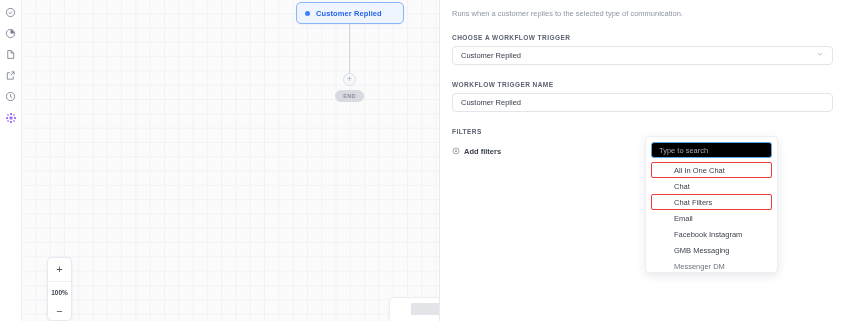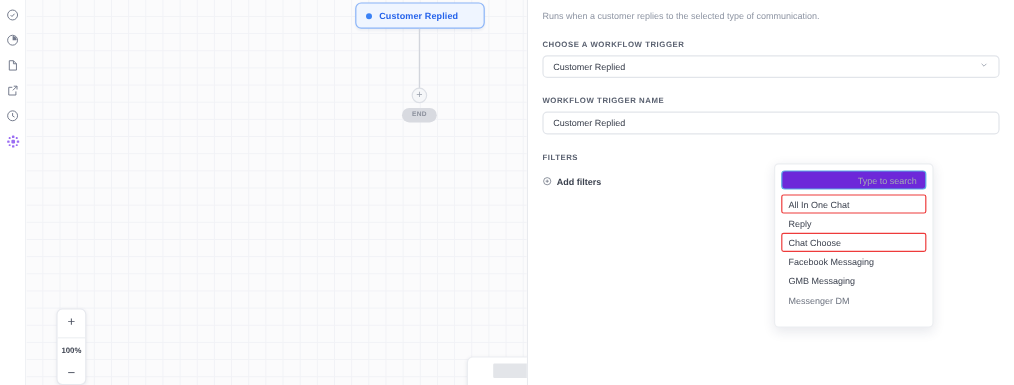--- a/index.html
+++ b/index.html
@@ -206,28 +206,27 @@
     padding: 5px;
     overflow: hidden;
   }
   .dd-search {
     height: 16px;
     border: 1px solid #5aa9e6;
     border-radius: 3px;
     display: flex; align-items: center;
     padding: 0 7px;
     font-size: 7.5px; color: #a3a9b4;
-    background: #6d28d9;
-    justify-content: flex-end;
+    background: #000000;
   }
   .dd-list { margin-top: 4px; }
   .dd-item {
     height: 16px;
     display: flex; align-items: center;
-    padding: 0 5px;
+    padding: 0 22px;
     font-size: 7.5px; color: #3c424f;
     border: 1px solid transparent;
     border-radius: 2px;
   }
   .dd-item.hl { border-color: #ee3b3b; }
   .dd-item.cut { color: #6e7480; }
 </style>
 </head>
 <body>
 
@@ -347,27 +346,30 @@
 
     <div class="dropdown">
       <div class="dd-search">
         <span>Type to search</span>
       </div>
       <div class="dd-list">
         <div class="dd-item hl">
           <span>All In One Chat</span>
         </div>
         <div class="dd-item">
-          <span>Reply</span>
+          <span>Chat</span>
         </div>
         <div class="dd-item hl">
-          <span>Chat Choose</span>
+          <span>Chat Filters</span>
         </div>
         <div class="dd-item">
-          <span>Facebook Messaging</span>
+          <span>Email</span>
+        </div>
+        <div class="dd-item">
+          <span>Facebook Instagram</span>
         </div>
         <div class="dd-item">
           <span>GMB Messaging</span>
         </div>
         <div class="dd-item cut">
           <span>Messenger DM</span>
         </div>
       </div>
     </div>
 

